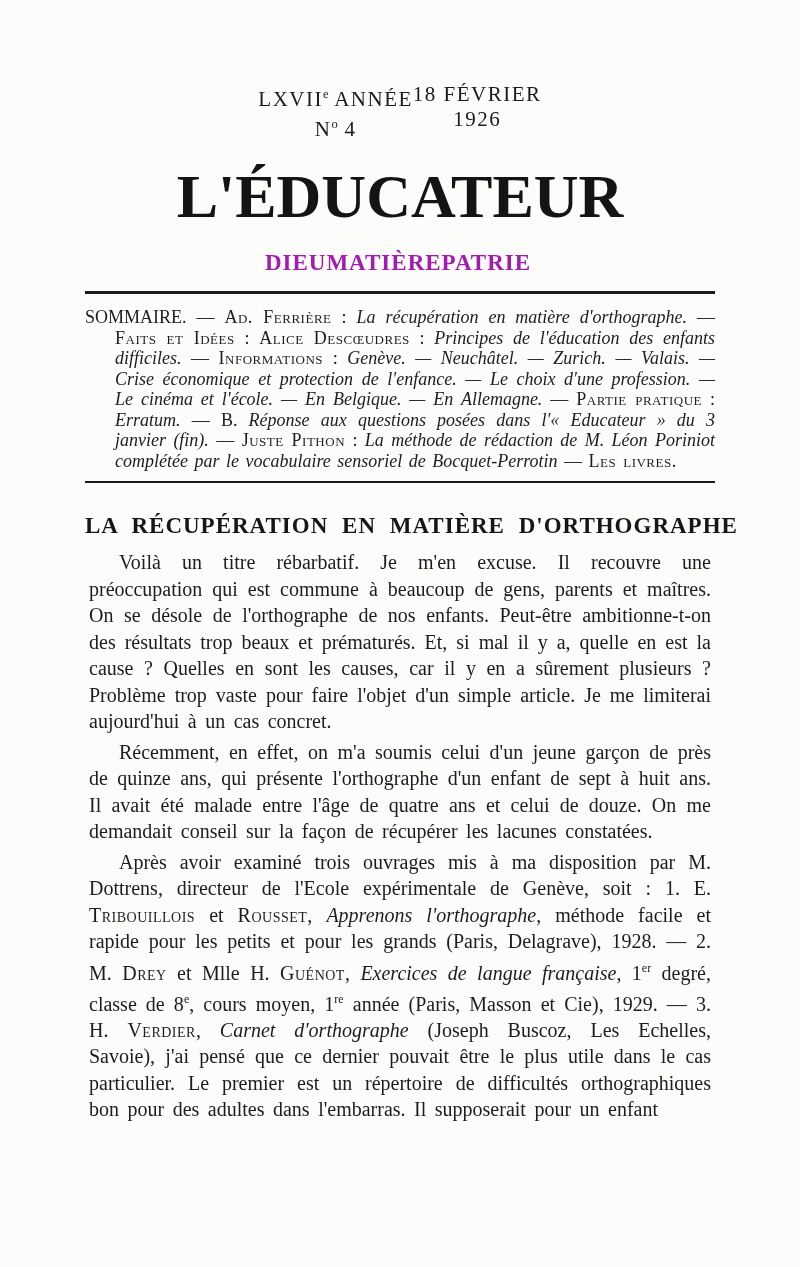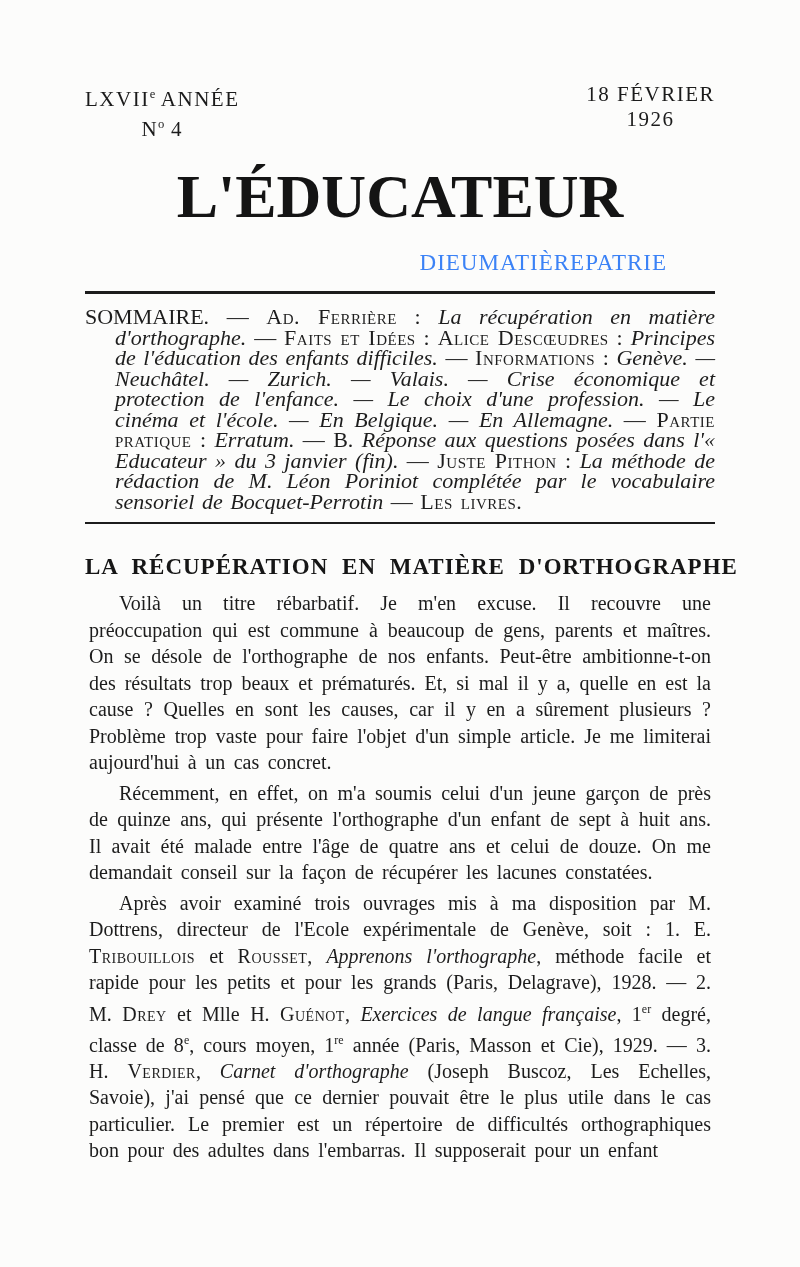--- a/index.html
+++ b/index.html
@@ -14,21 +14,21 @@
     background: #fcfcfb;
     color: #1b1b1b;
     font-family: "Liberation Serif", "DejaVu Serif", serif;
     box-sizing: border-box;
     padding: 82px 85px 0 85px;
     overflow: hidden;
   }
   
   .top-row {
     display: flex;
-    justify-content: space-between;
+    justify-content: center;
     align-items: flex-start;
   }
   .issue-block, .date-block {
     text-align: center;
     font-size: 21px;
     letter-spacing: 1.5px;
     line-height: 25px;
     font-weight: 400;
   }
   .seg-sup { vertical-align: super; font-size: 0.6em; letter-spacing: 0; }
@@ -41,42 +41,42 @@
     text-align: center;
     font-size: 62px;
     line-height: 96px;
     font-weight: 700;
     letter-spacing: 0px;
     white-space: nowrap;
     color: #141414;
   }
   .motto-row {
     display: flex;
-    justify-content: flex-end;
+    justify-content: center;
     padding: 6px 48px 0 44px;
     font-size: 23px;
-    font-weight: 400;
+    font-weight: 700;
     letter-spacing: 1px;
-    color: #3b82f6;
+    color: #a21caf;
   }
   
   .rule-top {
     border: none;
     border-top: 3px solid #1c1c1c;
     margin: 15px 0 0 0;
   }
   .rule-mid {
     border: none;
     border-top: 2px solid #1c1c1c;
     margin: 10px 0 0 0;
   }
   
   .sommaire {
     margin: 13px 0 0 0;
-    font-size: 22px;
+    font-size: 18px;
     line-height: 20.5px;
     text-align: justify;
     padding-left: 30px;
     text-indent: -30px;
     word-spacing: 2px;
     color: #1d1d1d;
   }
   
   .article-title {
     margin: 30px 0 0 0;

